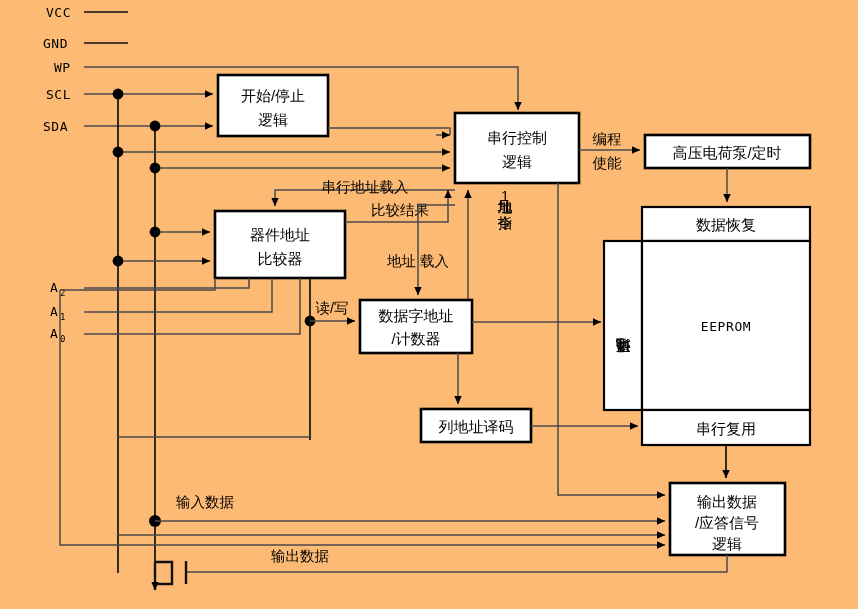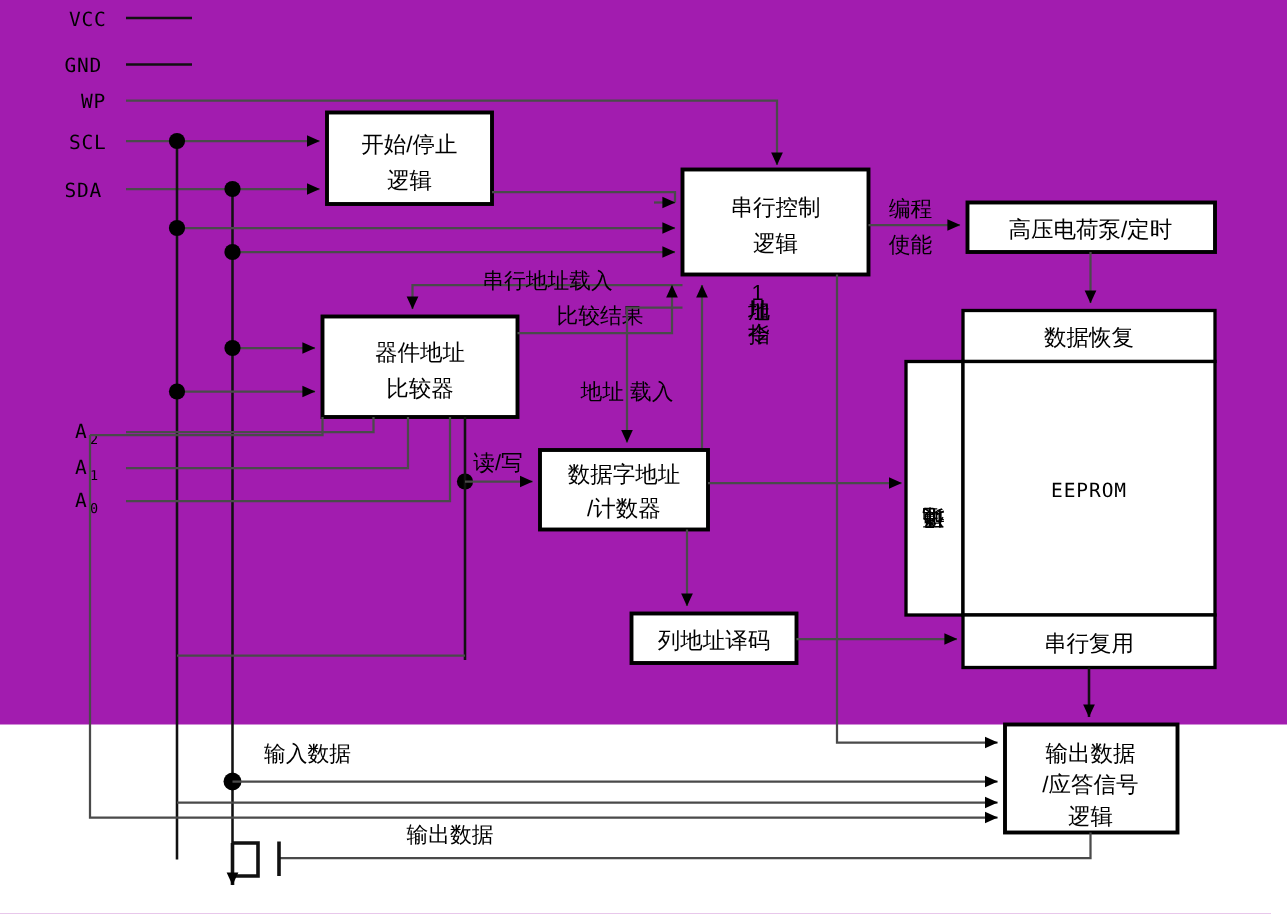--- a/index.html
+++ b/index.html
@@ -9,22 +9,22 @@
   }
   body {
     width: 858px;
     height: 609px;
     font-family: "Liberation Sans", sans-serif;
     overflow: hidden;
   }
   #diagram-root {
     position: relative;
     width: 858px;
-    height: 483px;
-    background: #a21caf;
+    height: 609px;
+    background: #fdba74;
   }
   svg.diagram {
     display: block;
     width: 858px;
     height: 609px;
   }
   .box-rect {
     fill: #ffffff;
     stroke: #000000;
     stroke-width: 2.6;

